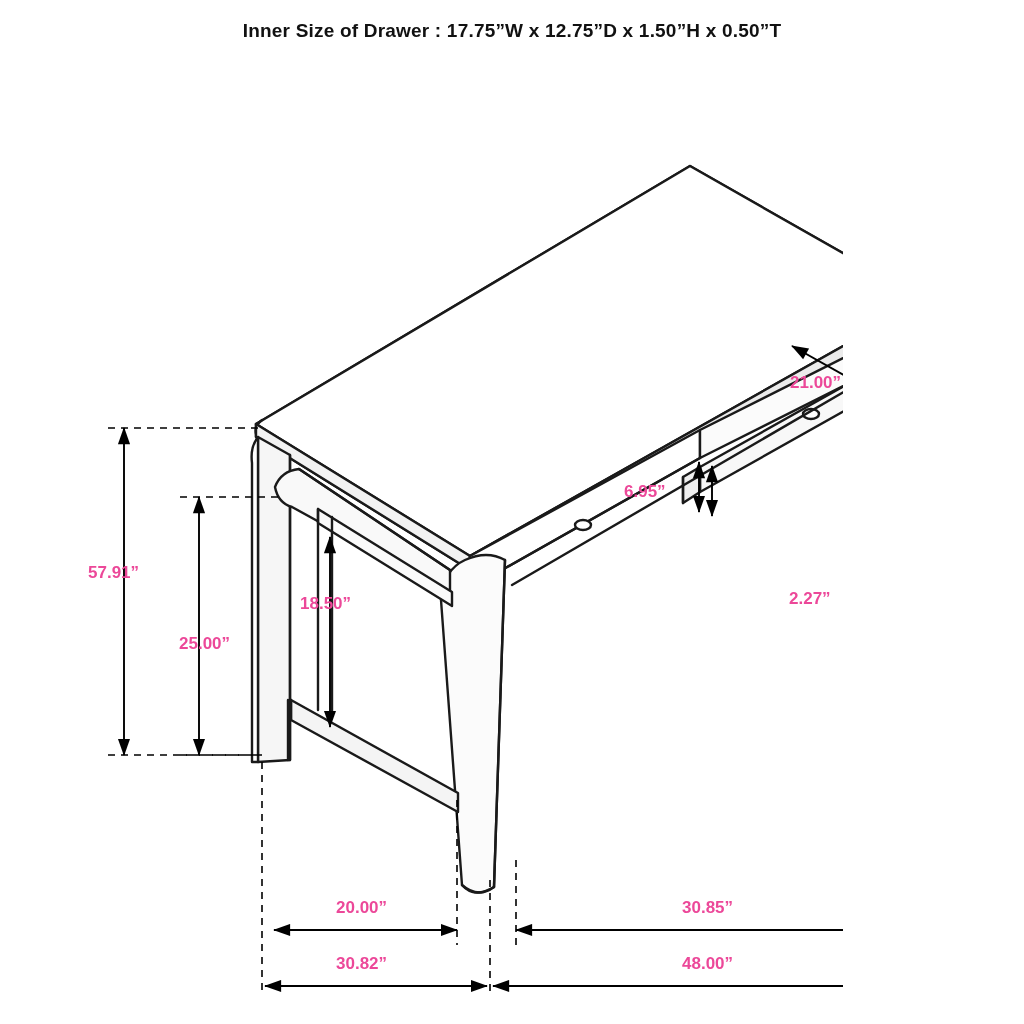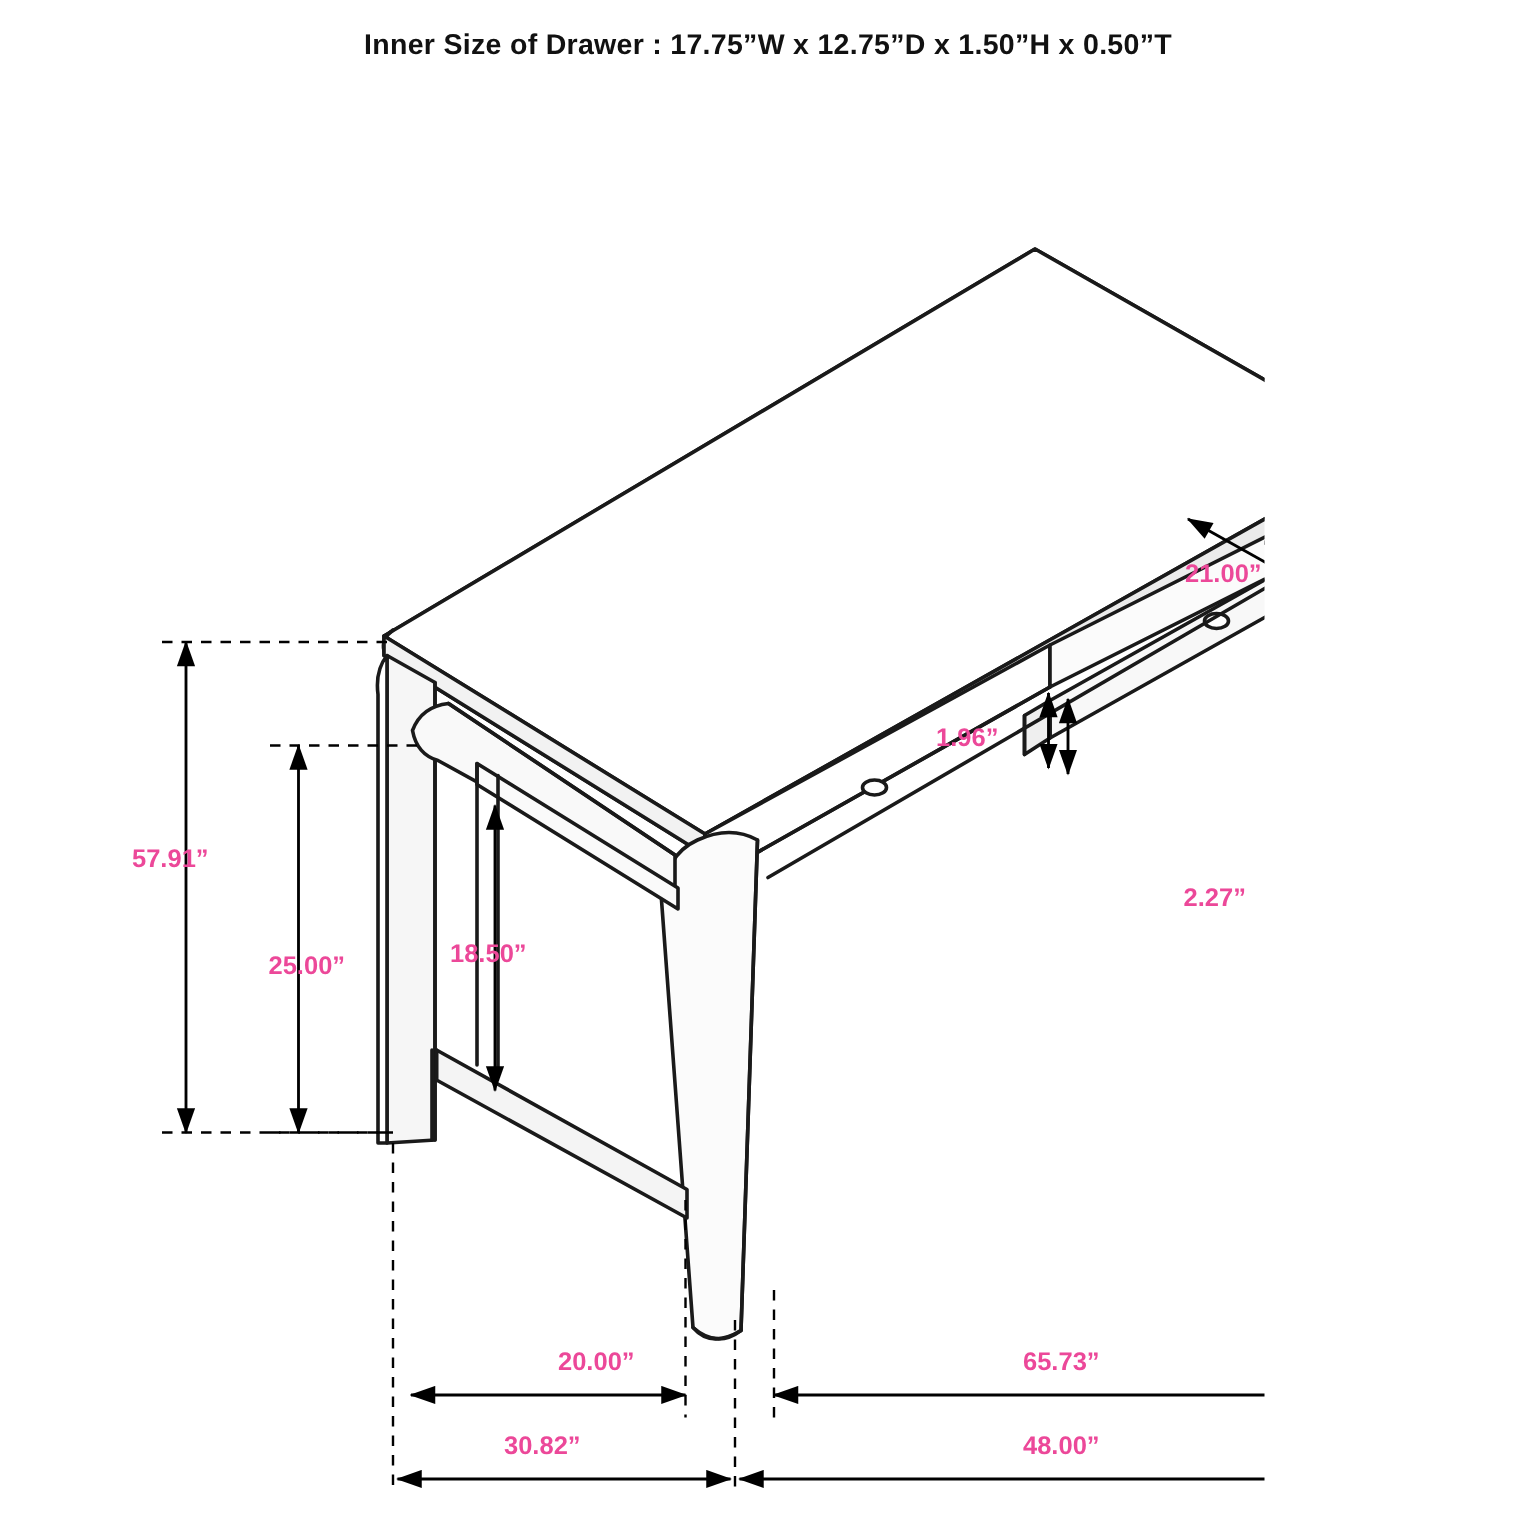--- a/index.html
+++ b/index.html
@@ -168,29 +168,29 @@
       <line x1="265" y1="986" x2="487" y2="986" marker-start="url(#arrStart)" marker-end="url(#arrEnd)"></line>
 
       <line x1="493" y1="986" x2="920" y2="986" marker-start="url(#arrStart)" marker-end="url(#arrEnd)"></line>
     </g>
   </svg>
 
   <div class="dimlabel" style="left:88px; top:563px;">57.91”</div>
 
   <div class="dimlabel" style="left:179px; top:634px;">25.00”</div>
 
-  <div class="dimlabel" style="left:300px; top:626px;">18.50”</div>
+  <div class="dimlabel" style="left:300px; top:594px;">18.50”</div>
 
-  <div class="dimlabel" style="left:624px; top:482px;">1.96”</div>
+  <div class="dimlabel" style="left:624px; top:482px;">6.95”</div>
 
   <div class="dimlabel" style="left:790px; top:373px;">21.00”</div>
 
   <div class="dimlabel" style="left:789px; top:589px;">2.27”</div>
 
-  <div class="dimlabel" style="left:336px; top:898px;margin-left:36px;">20.00”</div>
+  <div class="dimlabel" style="left:336px; top:898px;">20.00”</div>
 
-  <div class="dimlabel" style="left:682px; top:898px;">65.73”</div>
+  <div class="dimlabel" style="left:682px; top:898px;">30.85”</div>
 
   <div class="dimlabel" style="left:336px; top:954px;">30.82”</div>
 
   <div class="dimlabel" style="left:682px; top:954px;">48.00”</div>
 
 </div>
 
 </body></html>

